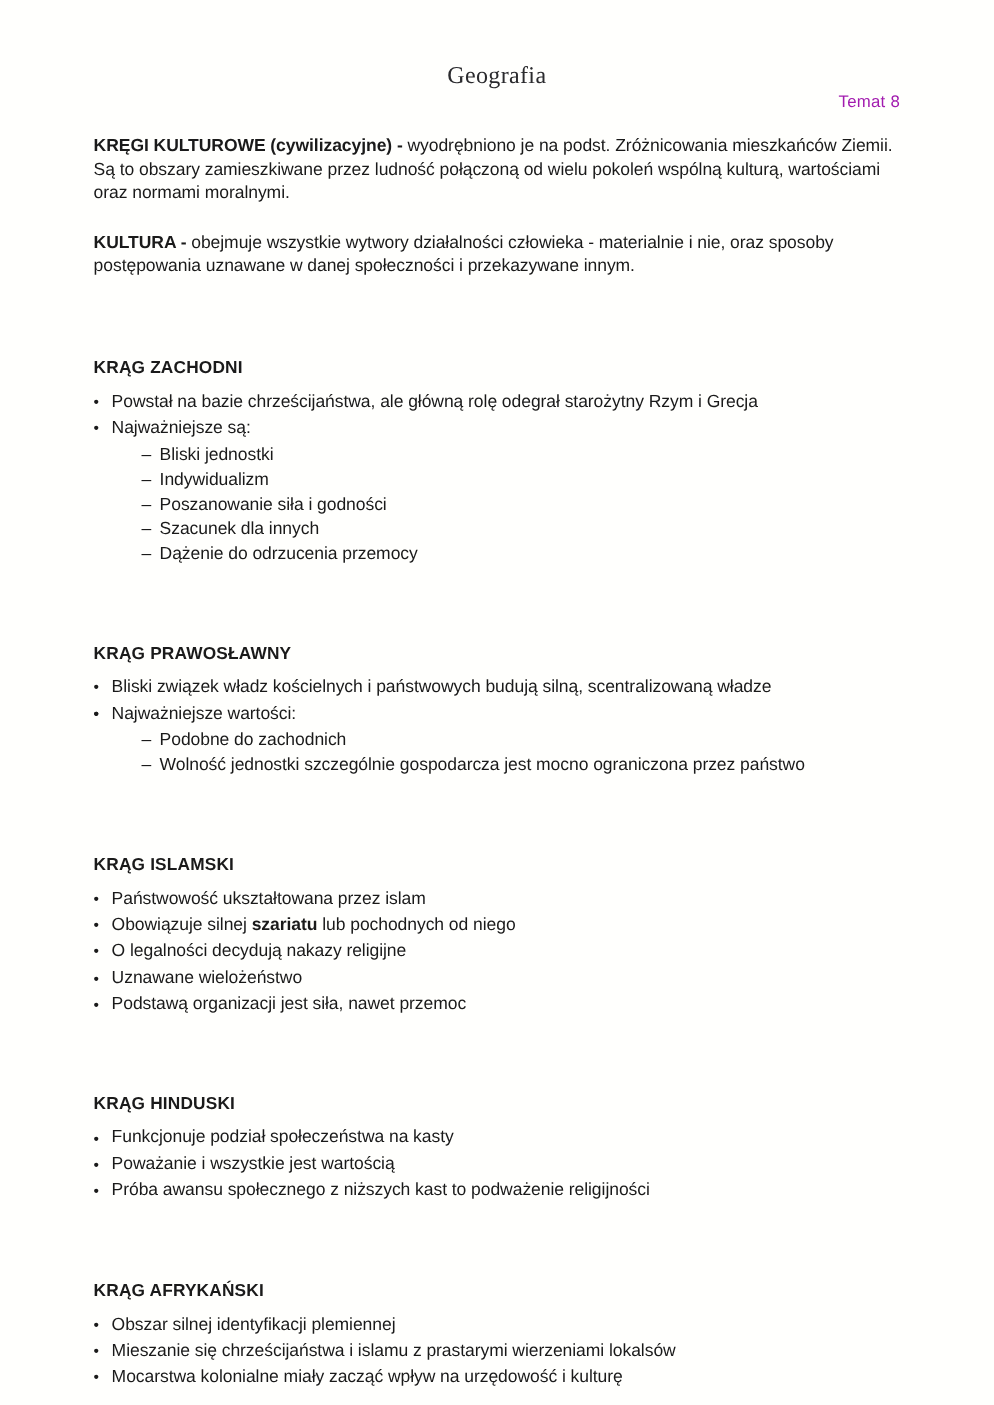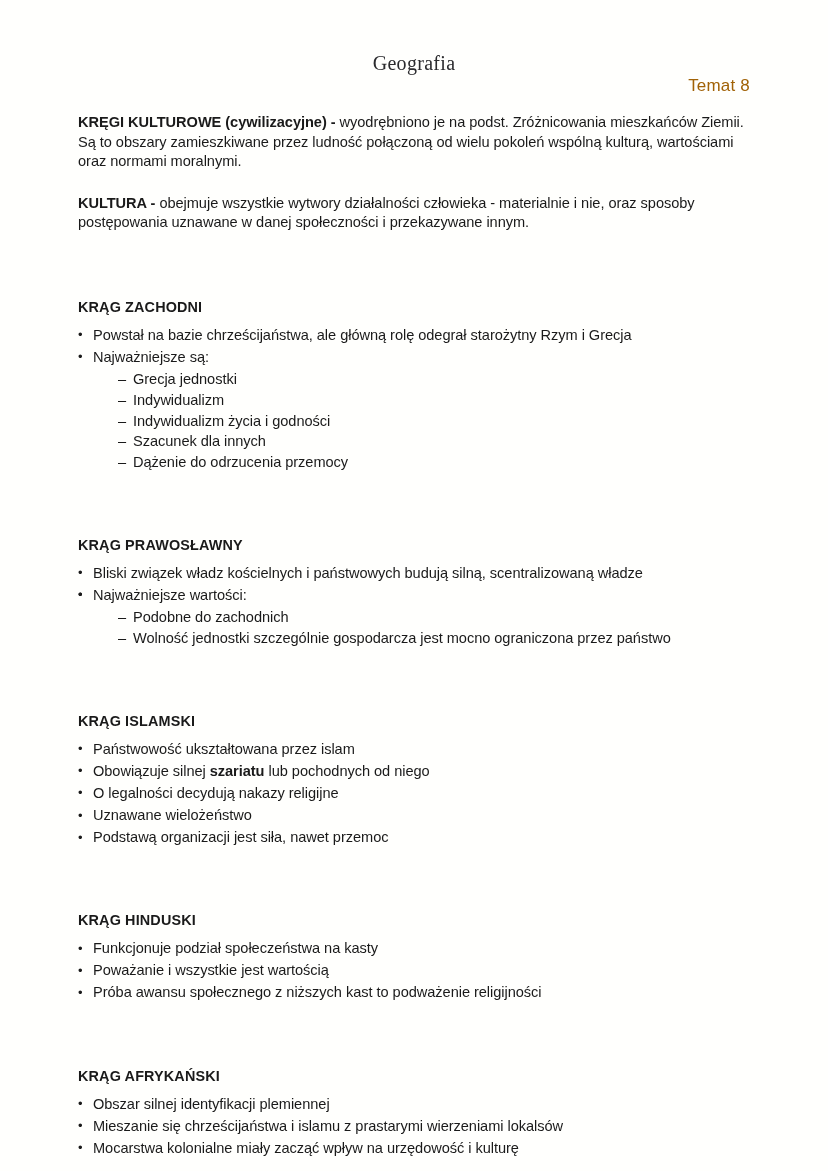--- a/index.html
+++ b/index.html
@@ -34,23 +34,23 @@
     font-size: 20px;
     font-weight: 400;
     letter-spacing: 0.3px;
     color: #2b2b2e;
     margin: 0;
   }
   .topic-label {
     position: absolute;
     top: 76px;
     right: 78px;
-    font-size: 17px;
+    font-size: 14px;
     font-weight: 400;
-    color: #a16207;
+    color: #a21caf;
     letter-spacing: 0.2px;
   }
 
   
   .content {
     position: absolute;
     top: 113px;
     left: 78px;
     width: 678px;
   }
@@ -140,23 +140,23 @@
         <p class="para"><span class="lead">KULTURA - </span><span>obejmuje wszystkie wytwory działalności człowieka - materialnie i nie, oraz sposoby postępowania uznawane w danej społeczności i przekazywane innym.</span></p>
       </div>
 
     <div id="sections-root">
         <div class="gap-lg"></div>
         <section class="section">
           <h2 class="section-heading">KRĄG ZACHODNI</h2>
           <ul class="bullets">
             <li><span class="marker">•</span><span>Powstał na bazie chrześcijaństwa, ale główną rolę odegrał starożytny Rzym i Grecja</span></li>
             <li><span class="marker">•</span><span>Najważniejsze są:</span><ul class="sublist">
-                <li><span class="marker">–</span><span>Grecja jednostki</span></li>
+                <li><span class="marker">–</span><span>Bliski jednostki</span></li>
                 <li><span class="marker">–</span><span>Indywidualizm</span></li>
-                <li><span class="marker">–</span><span>Indywidualizm życia i godności</span></li>
+                <li><span class="marker">–</span><span>Poszanowanie siła i godności</span></li>
                 <li><span class="marker">–</span><span>Szacunek dla innych</span></li>
                 <li><span class="marker">–</span><span>Dążenie do odrzucenia przemocy</span></li>
               </ul></li>
           </ul>
         </section>
         <div class="gap-xl"></div>
         <section class="section">
           <h2 class="section-heading">KRĄG PRAWOSŁAWNY</h2>
           <ul class="bullets">
             <li><span class="marker">•</span><span>Bliski związek władz kościelnych i państwowych budują silną, scentralizowaną władze</span></li>

